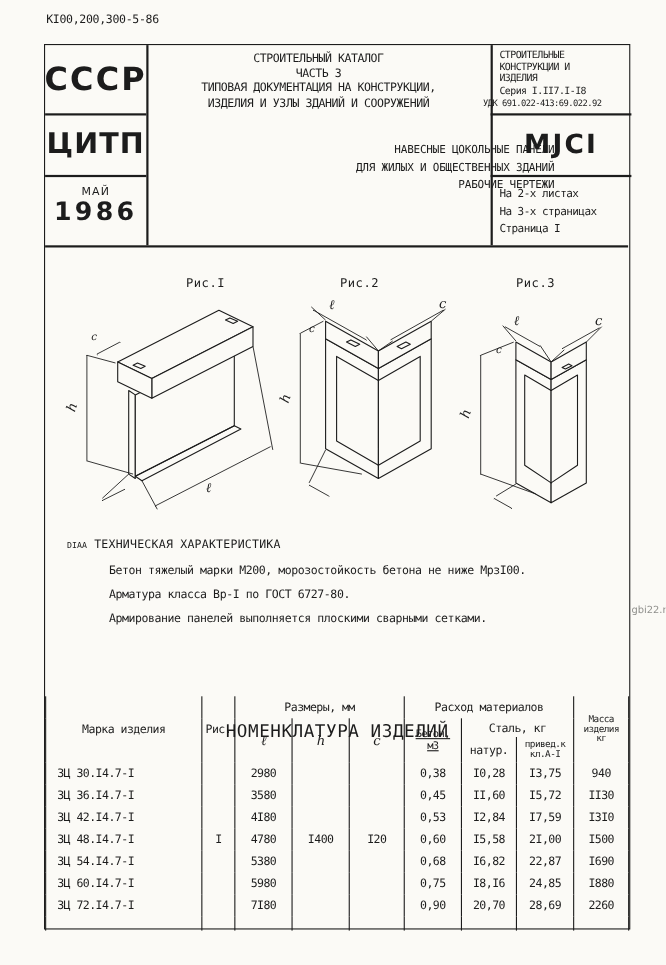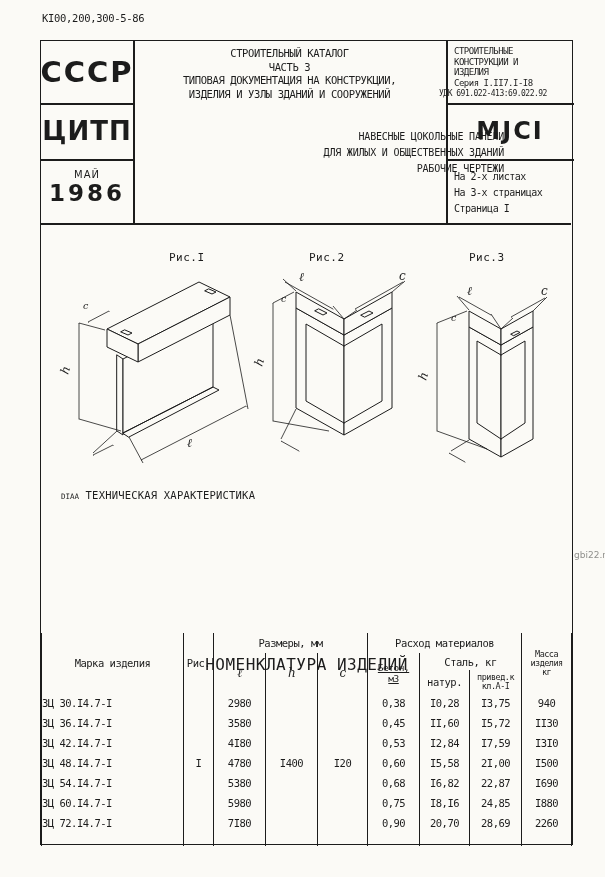--- a/index.html
+++ b/index.html
@@ -43,21 +43,21 @@
   .tbl-title{left:0;top:574px;width:100%;text-align:center;font-size:16px;letter-spacing:0.5px;margin-top:40px;}
   table.nomen{left:0;top:592px;position:absolute;border-collapse:collapse;table-layout:fixed;width:530px;}
   .nomen td{border:1px solid #1c1c1c;text-align:center;vertical-align:middle;padding:0;
             font-size:10px;letter-spacing:-0.5px;}
   .nomen .h1{height:20px;} .nomen .h2{height:17px;} .nomen .h3{height:23px;}
   .nomen td.small2{font-size:8.5px;line-height:9px;}
   .nomen td.ital{font:italic 12px "DejaVu Serif",serif;}
   .nomen tbody td{border-top:none;border-bottom:none;font-size:10.5px;}
   .nomen tbody tr{height:20px;}
   .nomen tbody tr.spacer{height:13px;}
-  .nomen tbody td.left{text-align:left;margin-left:17px;}
+  .nomen tbody td.left{text-align:left;padding-left:10px;margin-left:17px;}
   .watermark{left:574px;top:550px;font-size:9px;color:#8f8f8c;font-family:"DejaVu Sans",sans-serif;}
 </style>
 </head>
 <body>
 
 <div class="abs top-code">КI00,200,300-5-86</div>
 <div class="abs watermark">gbi22.ru</div>
 
 <div class="abs frame">
 
@@ -176,20 +176,23 @@
       <text class="dimtxt" x="112" y="24">c</text>
       <line class="dim" x1="20" y1="182" x2="36" y2="191" marker-start="url(#tick)" marker-end="url(#tick)"></line>
       <path class="dim" d="M40,169 L22,180"></path>
     </g>
   </svg>
 
   <div class="abs tech-head">
     <span class="tech-prefix">DIAA</span>
     <span>ТЕХНИЧЕСКАЯ ХАРАКТЕРИСТИКА</span>
   </div>
+  <div class="abs tech-lines lines">Бетон тяжелый марки М200, морозостойкость бетона не ниже МрзI00.
+Арматура класса Вр-I по ГОСТ 6727-80.
+Армирование панелей выполняется плоскими сварными сетками.</div>
 
   <div class="abs tbl-title">НОМЕНКЛАТУРА ИЗДЕЛИЙ</div>
 
   <table class="nomen">
     <colgroup>
       <col style="width:142px">
         <col style="width:30px">
         <col style="width:52px">
       <col style="width:52px">
         <col style="width:50px">

